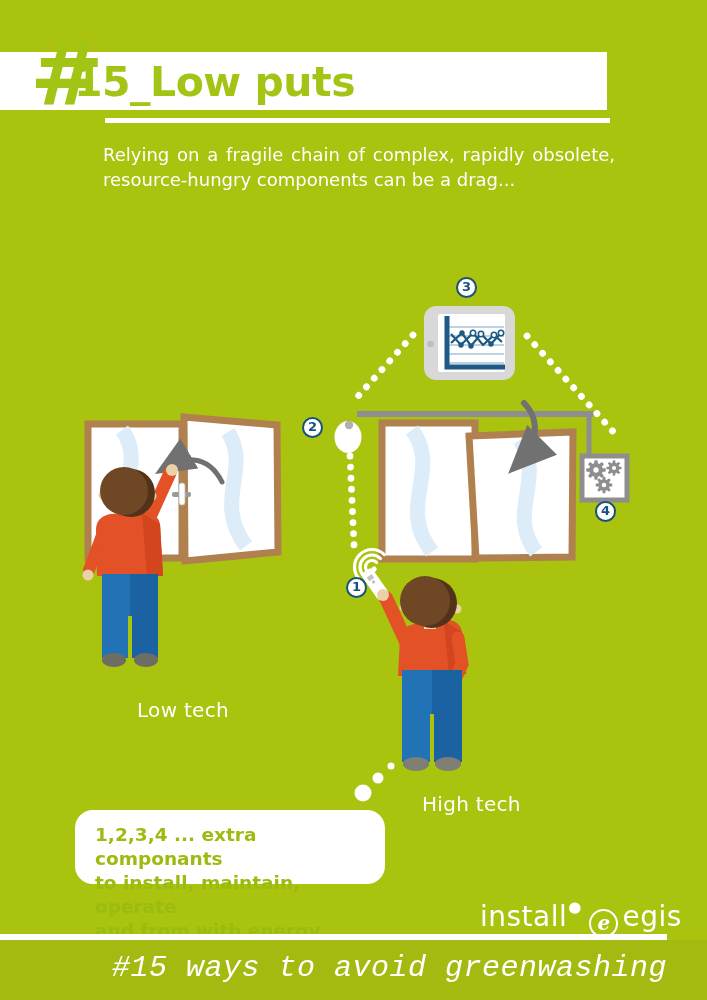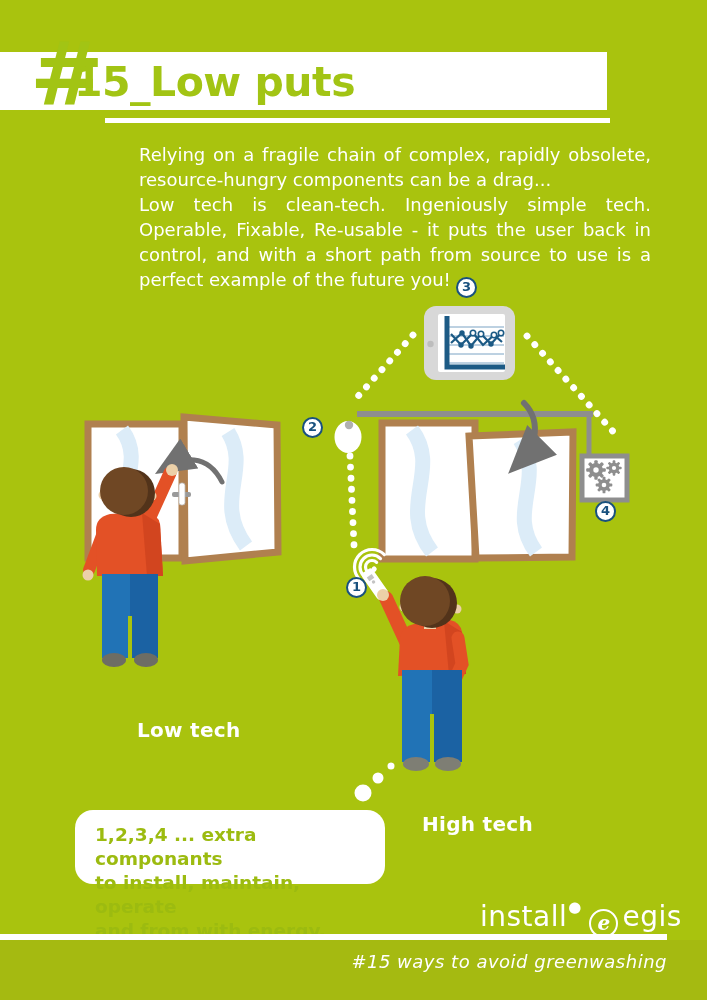--- a/index.html
+++ b/index.html
@@ -18,33 +18,33 @@
   }
   #title-text {
     left:74px; top:58px; font-size:41px; font-weight:bold; color:#a2c414;
     letter-spacing:-0.5px; white-space:nowrap;
   }
   #title-underline { left:105px; top:118px; width:505px; height:5px; background:#ffffff; }
 
   
   #intro {
     left:103px; top:142px; width:512px; color:#ffffff;
-    font-size:18px; line-height:25px; text-align:justify;margin-left:36px;
+    font-size:18px; line-height:25px; text-align:justify;
   }
   #intro p { margin:0; }
 
   
   .badge {
     position:absolute; width:21px; height:21px; box-sizing:border-box;
     background:#ffffff; border:2.5px solid #19517e; border-radius:50%;
     color:#19517e; font-size:13px; font-weight:bold; line-height:15px; text-align:center;
   }
 
   
-  .scene-label { color:#ffffff; font-size:20px; font-weight:bold; letter-spacing:0.3px;margin-top:20px; }
+  .scene-label { color:#ffffff; font-size:20px; font-weight:normal; letter-spacing:0.3px; }
   #low-tech-label  { left:137px; top:698px; }
   #high-tech-label { left:422px; top:792px; }
 
   
   #callout {
     left:75px; top:810px; width:310px; height:74px; box-sizing:border-box;
     background:#ffffff; border-radius:18px; padding:13px 20px;
   }
   #callout span { display:block; color:#9cbb10; font-size:18.5px; font-weight:bold; line-height:24px; }
 
@@ -57,39 +57,39 @@
     border:2.5px solid #ffffff; border-radius:50%; margin:0 4px 0 8px; vertical-align:-4px;
     font-family:"DejaVu Serif", serif; font-style:italic; font-weight:bold;
     font-size:20px; line-height:24px; text-align:center;
   }
   #egis-text { font-size:28px; font-weight:normal; letter-spacing:0.5px;margin-top:12px; }
 
   
   #footer-line { left:0; top:934px; width:667px; height:6px; background:#ffffff; }
   #footer-band { left:0; top:940px; width:707px; height:60px; background:#a5ba11; }
   #footer-tagline {
-    right:40px; top:951px; color:#ffffff; font-size:18px; font-style:italic;
+    right:40px; top:951px; color:#ffffff; font-size:30px; font-style:italic;
     letter-spacing:0.5px;
+    font-family:Liberation Mono, monospace;
   }
 
   svg { position:absolute; left:0; top:0; }
 </style>
 </head>
 <body>
 
 <div id="poster">
 
   <div id="banner" class="abs"></div>
   <div id="hash" class="abs">#</div>
   <div id="title-text" class="abs">15_Low puts</div>
   <div id="title-underline" class="abs"></div>
 
   <div id="intro" class="abs">
     <p>Relying on a fragile chain of complex, rapidly obsolete, resource-hungry components can be a drag...</p>
-    <p>Low tech is clean-tech. Ingeniously simple tech. Operable, Fixable, Re-usable - it puts the user back in control, and with a short path from source to use is a perfect example of the future you!</p>
   </div>
 
   <svg width="707" height="1000" viewBox="0 0 707 1000">
     <defs>
       <marker id="ah" orient="auto" markerWidth="9" markerHeight="9" refX="4.5" refY="3.5">
         <path d="M0,0 L8,3.5 L0,7 Z" fill="#717171"></path>
       </marker>
       <g id="gear">
         <g fill="#8e8e8e">
           <rect x="-1.7" y="-9.8" width="3.4" height="5.2" rx="1"></rect>

